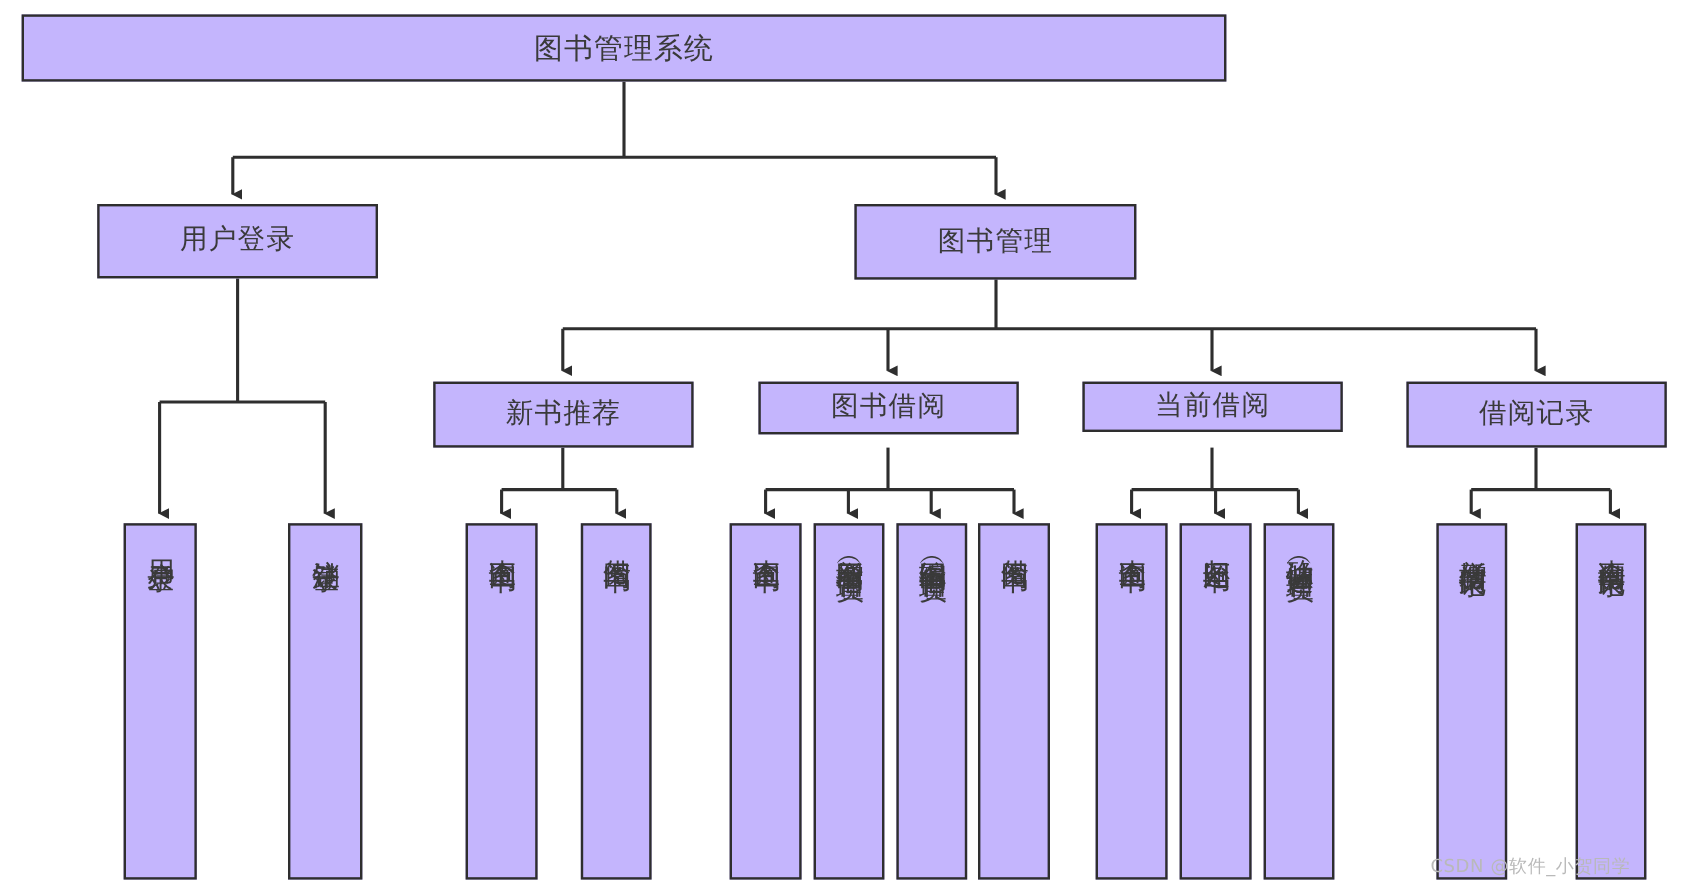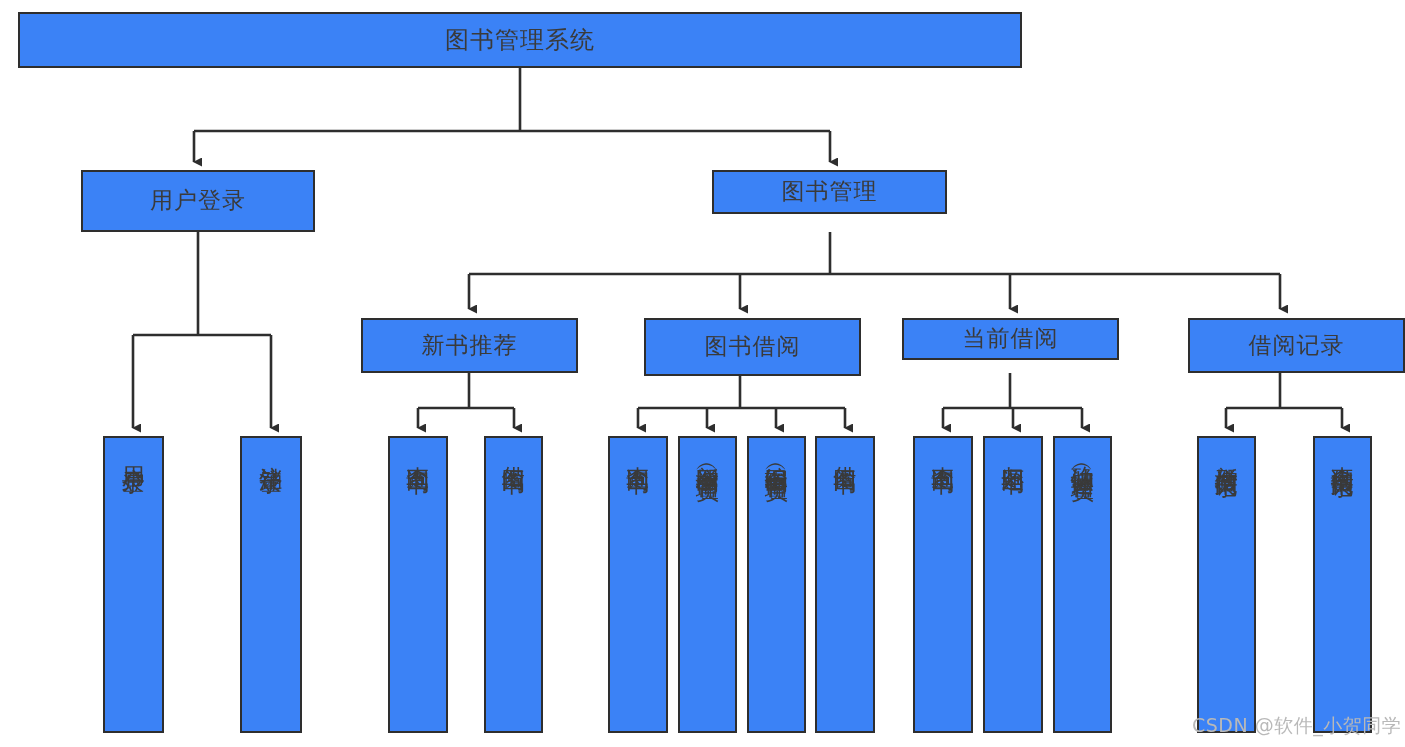--- a/index.html
+++ b/index.html
@@ -23,21 +23,21 @@
     left: 0;
     top: 0;
     width: 1405px;
     height: 747px;
     pointer-events: none;
   }
   .node {
     position: absolute;
     box-sizing: border-box;
     border: 2px solid #2e2e2e;
-    background: #3b82f6;
+    background: #c4b5fd;
     display: flex;
     align-items: center;
     justify-content: center;
     color: #3a3a3a;
     z-index: 2;
   }
   .node.horiz {
     font-size: 23px;
     letter-spacing: 1px;
     line-height: 1.2;
@@ -54,21 +54,21 @@
     text-orientation: upright;
     font-size: 23px;
     line-height: 1.24;
     letter-spacing: 2px;
     white-space: nowrap;
     color: #3a3a3a;
   }
   .watermark {
     position: absolute;
     color: #b9b9b9;
-    font-size: 19px;
+    font-size: 15px;
     letter-spacing: 0.5px;
     z-index: 3;
     white-space: nowrap;
   }
 </style>
 </head>
 <body>
 
 <div id="canvas">
 
@@ -122,34 +122,34 @@
     </g>
   </svg>
 
   <div class="node horiz root" style="left:18px; top:12px; width:1004px; height:56px;">
     <span>图书管理系统</span>
   </div>
 
   <div class="node horiz" style="left:81px; top:170px; width:234px; height:62px;">
     <span>用户登录</span>
   </div>
-  <div class="node horiz" style="left:712px; top:170px; width:235px; height:44px;">
+  <div class="node horiz" style="left:712px; top:170px; width:235px; height:63px;">
     <span>图书管理</span>
   </div>
 
   <div class="node horiz" style="left:361px; top:318px; width:217px; height:55px;text-align:right;">
     <span>新书推荐</span>
   </div>
-  <div class="node horiz" style="left:632px; top:318px; width:217px; height:58px;margin-left:12px;">
+  <div class="node horiz" style="left:632px; top:318px; width:217px; height:44px;">
     <span>图书借阅</span>
   </div>
   <div class="node horiz" style="left:902px; top:318px; width:217px; height:42px;">
     <span>当前借阅</span>
   </div>
-  <div class="node horiz" style="left:1172px; top:318px; width:217px; height:55px;margin-left:16px;">
+  <div class="node horiz" style="left:1172px; top:318px; width:217px; height:55px;">
     <span>借阅记录</span>
   </div>
 
   <div class="node vert" style="left:103px; top:436px; width:61px; height:297px;">
     <span class="vlabel">用户登录</span>
   </div>
   <div class="node vert" style="left:240px; top:436px; width:62px; height:297px;">
     <span class="vlabel">注销登录</span>
   </div>
 

